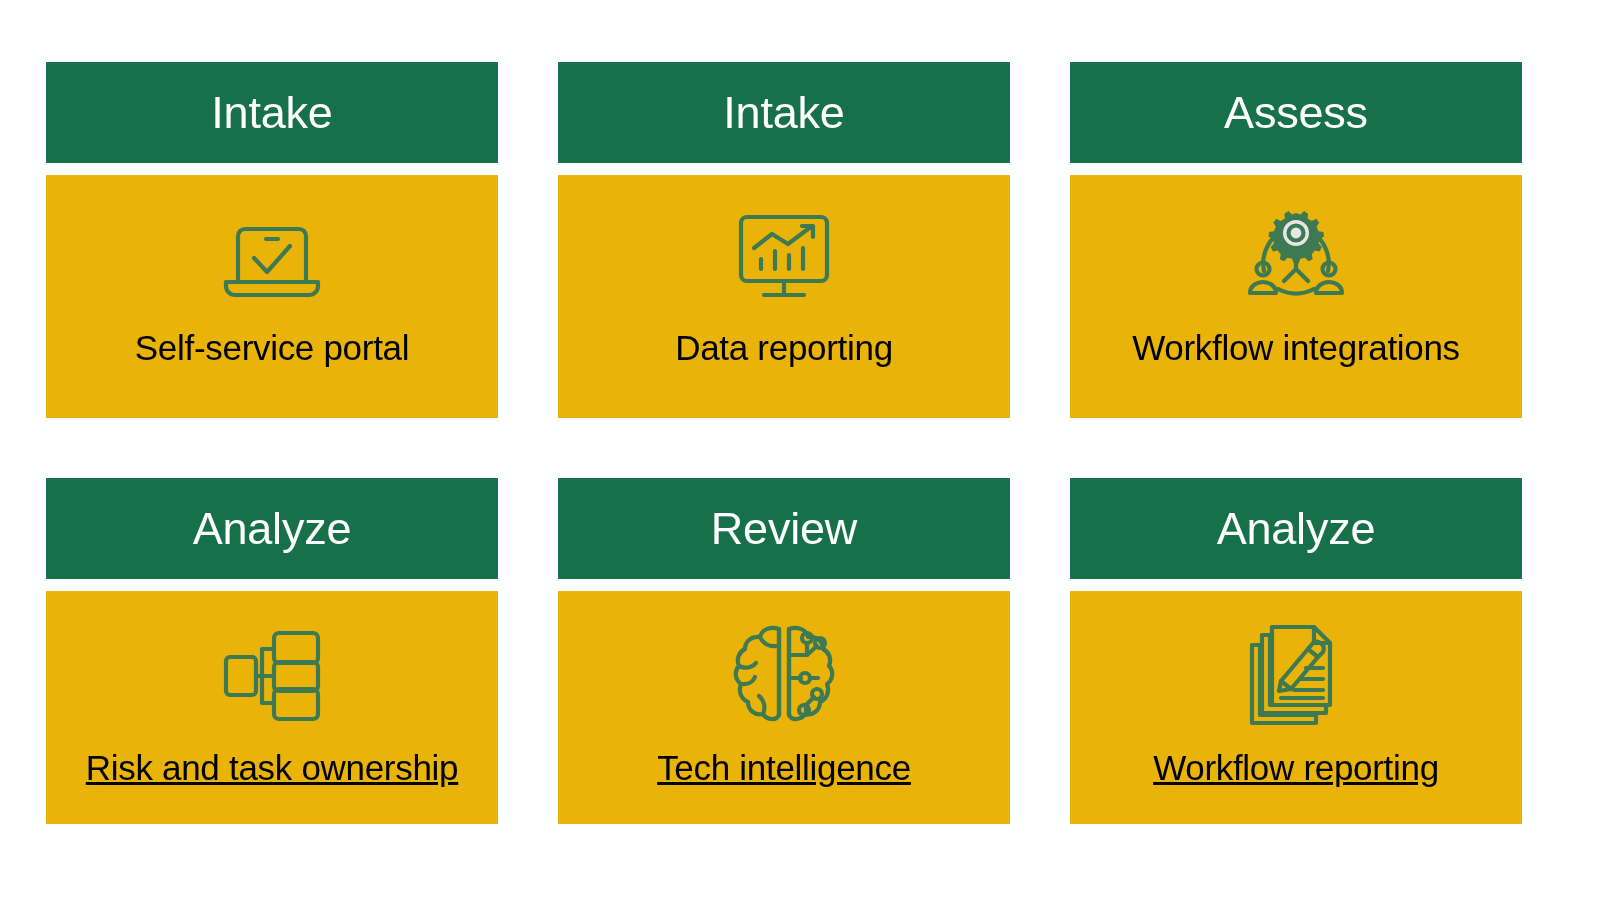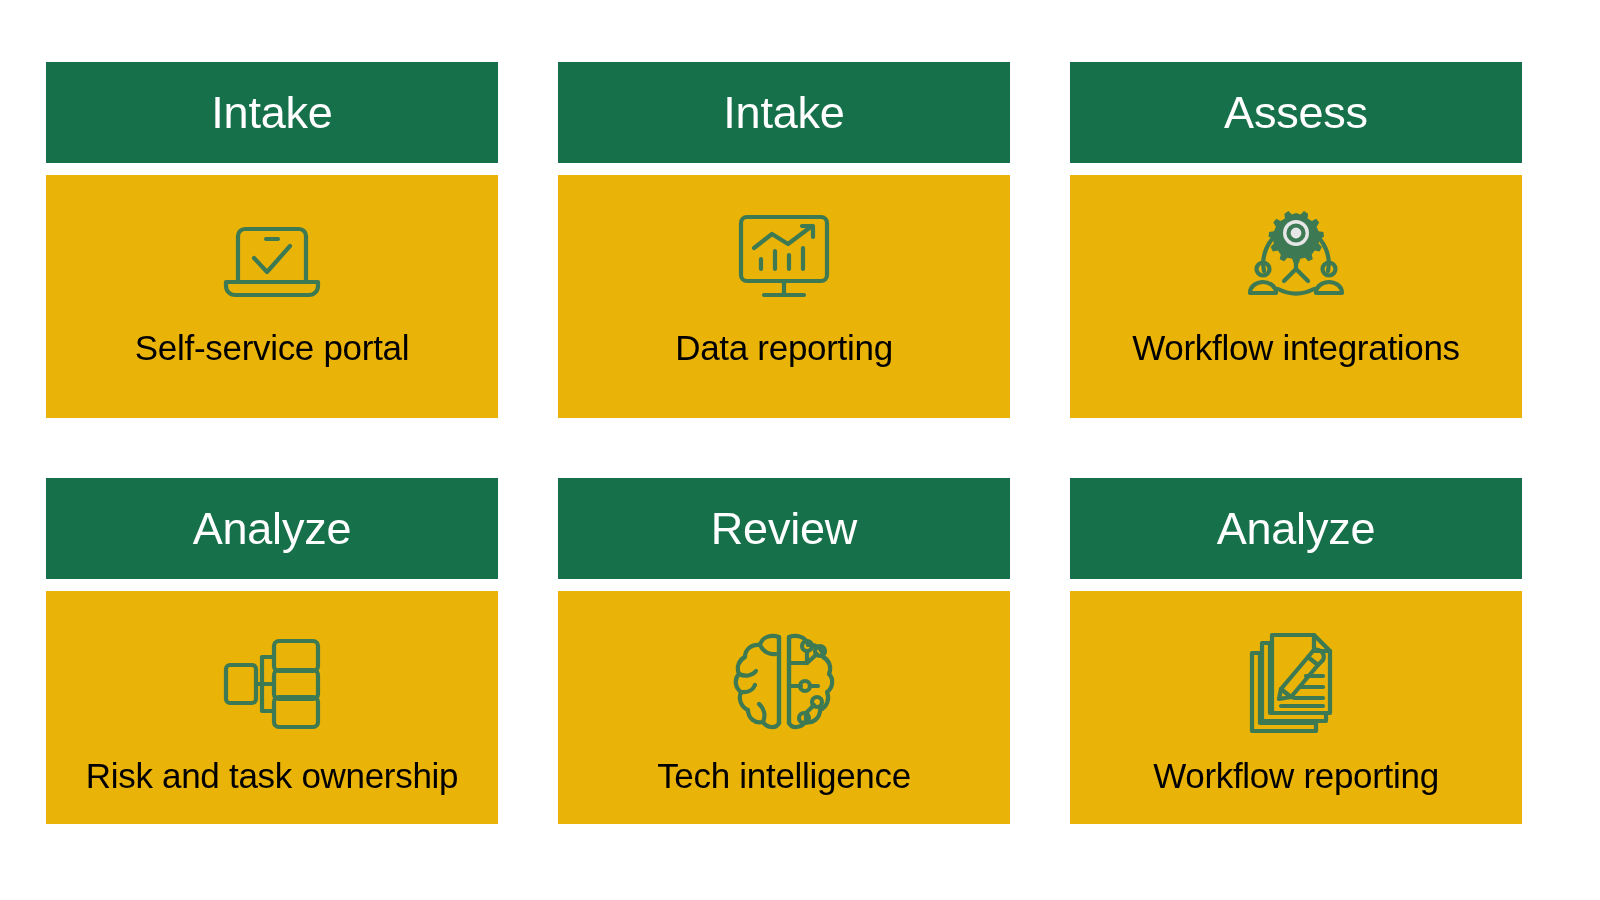--- a/index.html
+++ b/index.html
@@ -59,21 +59,21 @@
   .card-body {
     background: #eab308;
     flex: 1 1 auto;
     display: flex;
     flex-direction: column;
     align-items: center;
     justify-content: flex-start;
     box-sizing: border-box;
   }
   .row1 .card-body { padding-top: 26px; }
-  .row2 .card-body { padding-top: 36px; }
+  .row2 .card-body { padding-top: 28px; text-decoration: underline; }
   .icon-wrap {
     width: 132px;
     height: 112px;
     display: flex;
     align-items: center;
     justify-content: center;
   }
   .row1 .icon-wrap { margin-bottom: 16px; }
   .row2 .icon-wrap { margin-bottom: 18px; }
   .icon-wrap svg {

